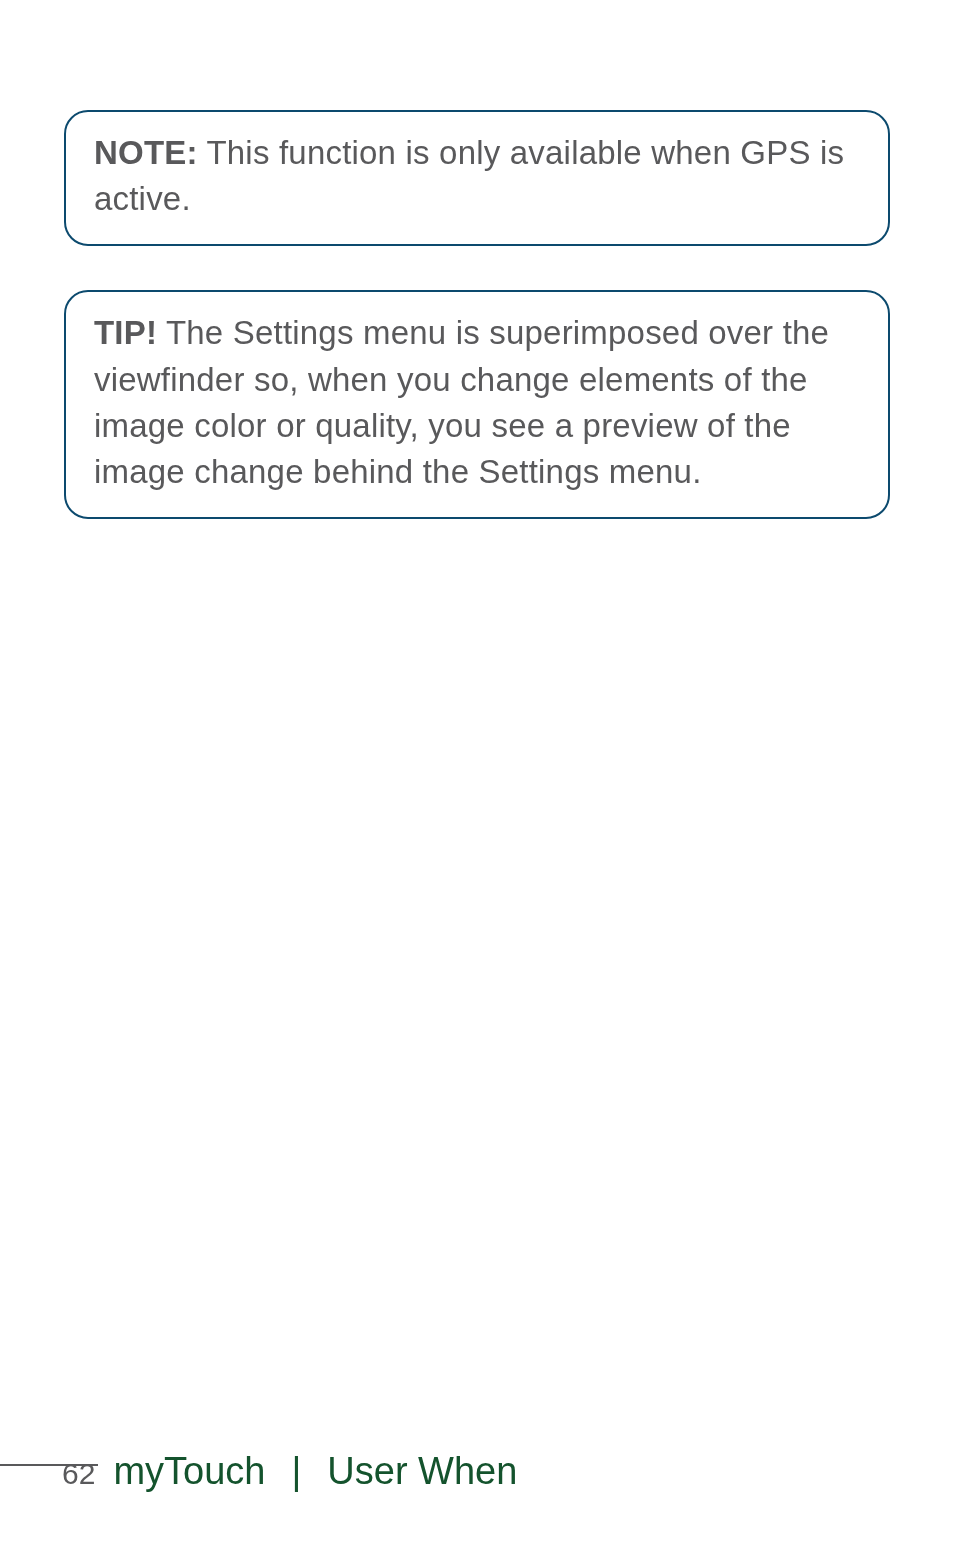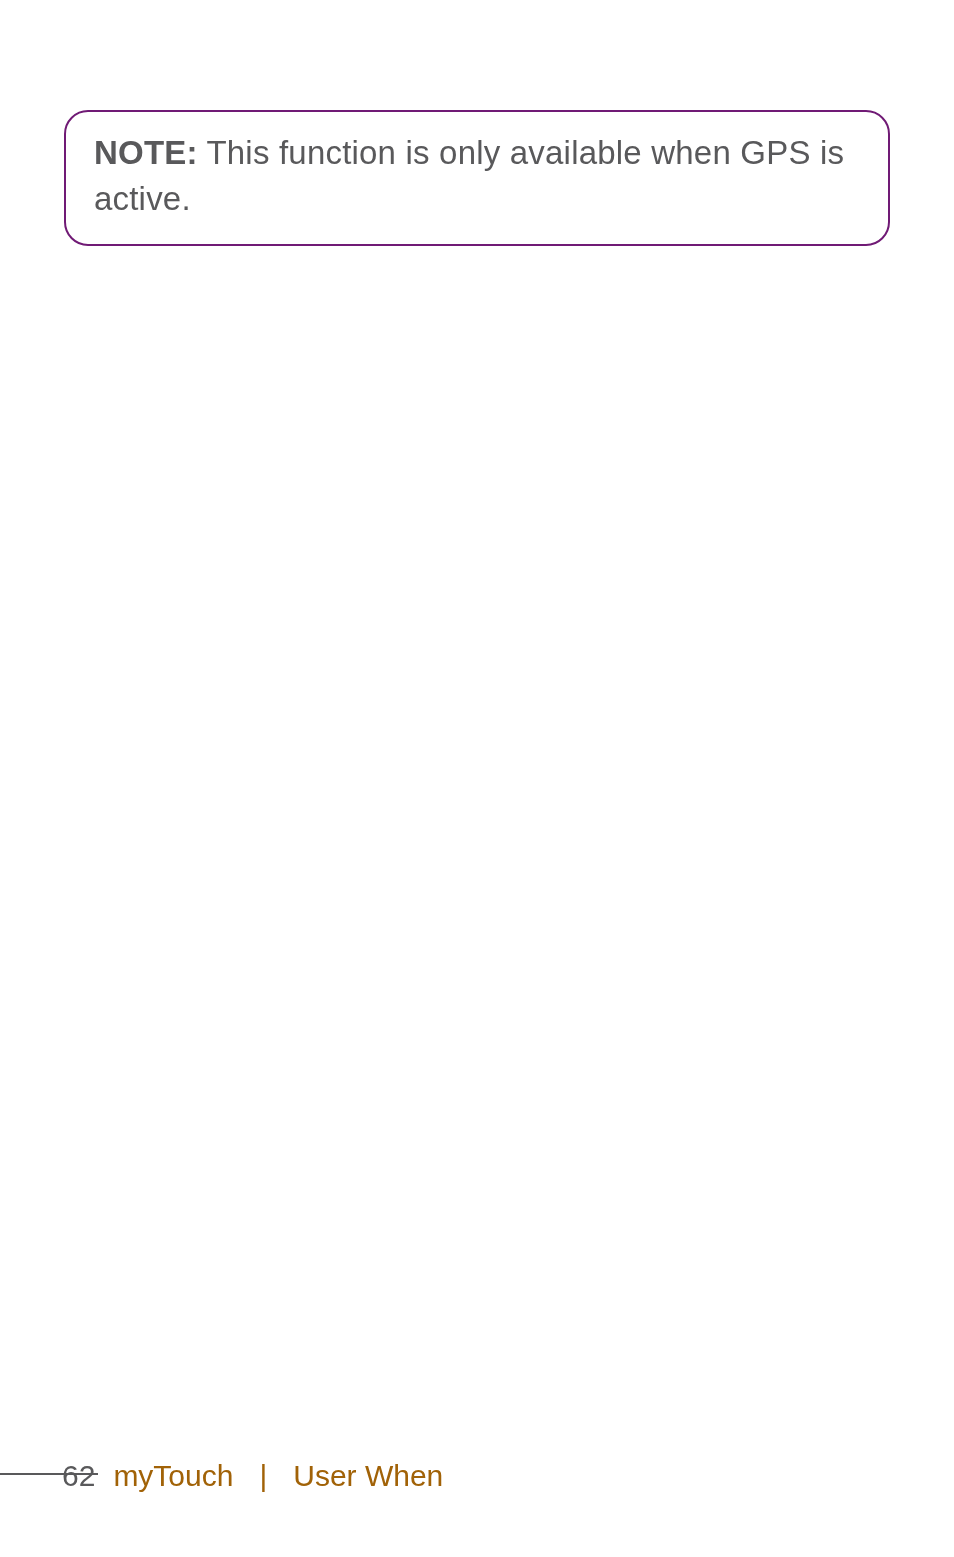--- a/index.html
+++ b/index.html
@@ -1,36 +1,39 @@
 <!DOCTYPE html>
 <html><head>
 <meta charset="utf-8">
 <style>
   * { margin: 0; padding: 0; box-sizing: border-box; }
   html, body { width: 954px; height: 1557px; background: #ffffff; font-family: "Helvetica Neue", Helvetica, Arial, sans-serif; color: #59595b; position: relative; }
   .page { padding: 110px 64px 0 64px; }
-  .box { border: 2px solid #701a75; border-radius: 24px; padding: 18px 28px 22px 28px; margin-bottom: 44px; font-size: 33px; line-height: 1.4; font-weight: 300; letter-spacing: 0.2px; }
+  .box { border: 2px solid #0c4a6e; border-radius: 24px; padding: 18px 28px 22px 28px; margin-bottom: 44px; font-size: 33px; line-height: 1.4; font-weight: 300; letter-spacing: 0.2px; }
   .box .lead { font-weight: 700; }
   .footer { position: absolute; left: 0; bottom: 64px; display: flex; align-items: baseline; }
   .footer-rule { width: 98px; height: 0; border-top: 2px solid #59595b; align-self: flex-start; margin-top: 14px; margin-right: 0; }
   .page-no { font-size: 30px; color: #59595b; margin-left: 0; font-weight: 300; padding-left: 0; }
-  .foot-text { font-size: 30px; color: #a16207; font-weight: 300; }
+  .foot-text { font-size: 38px; color: #14532d; font-weight: 300; }
   .foot-wrap { display: flex; align-items: baseline; gap: 18px; margin-left: 0; }
   .foot-sep { margin: 0 8px; }
 </style>
 </head>
 <body>
 
 <div class="page">
 
   <div class="box">
     <span class="lead">NOTE:</span><span> This function is only available when GPS is active.</span>
   </div>
 
 
+  <div class="box">
+    <span class="lead">TIP!</span><span> The Settings menu is superimposed over the viewfinder so, when you change elements of the image color or quality, you see a preview of the image change behind the Settings menu.</span>
+  </div>
 
 </div>
 
 <div class="footer">
   <div class="footer-rule"></div>
   <div class="foot-wrap" style="margin-left:-36px;">
     <span class="page-no">62</span>
     <span class="foot-text">myTouch</span>
     <span class="foot-text foot-sep">|</span>
     <span class="foot-text">User When</span>

